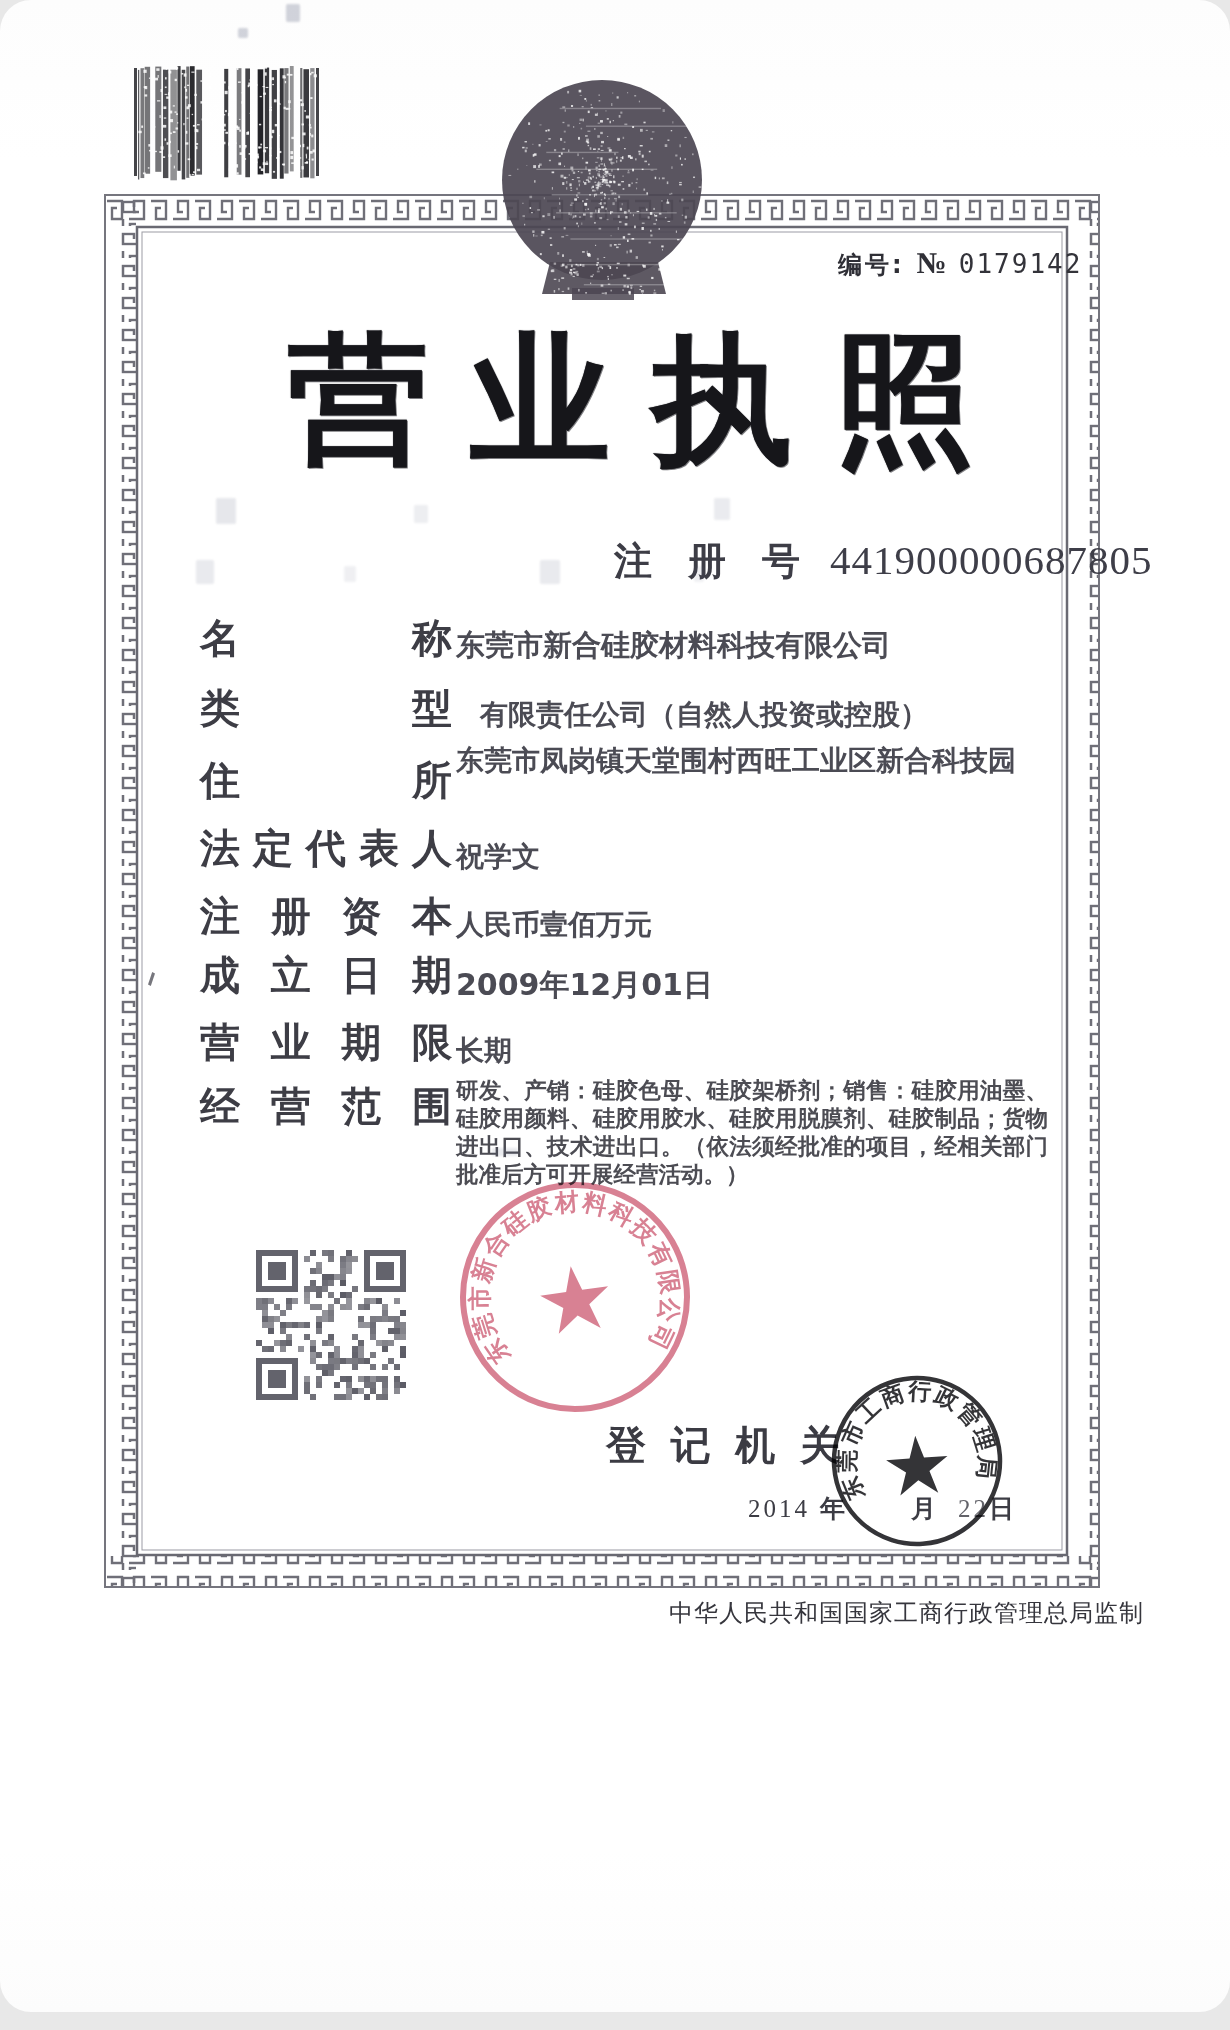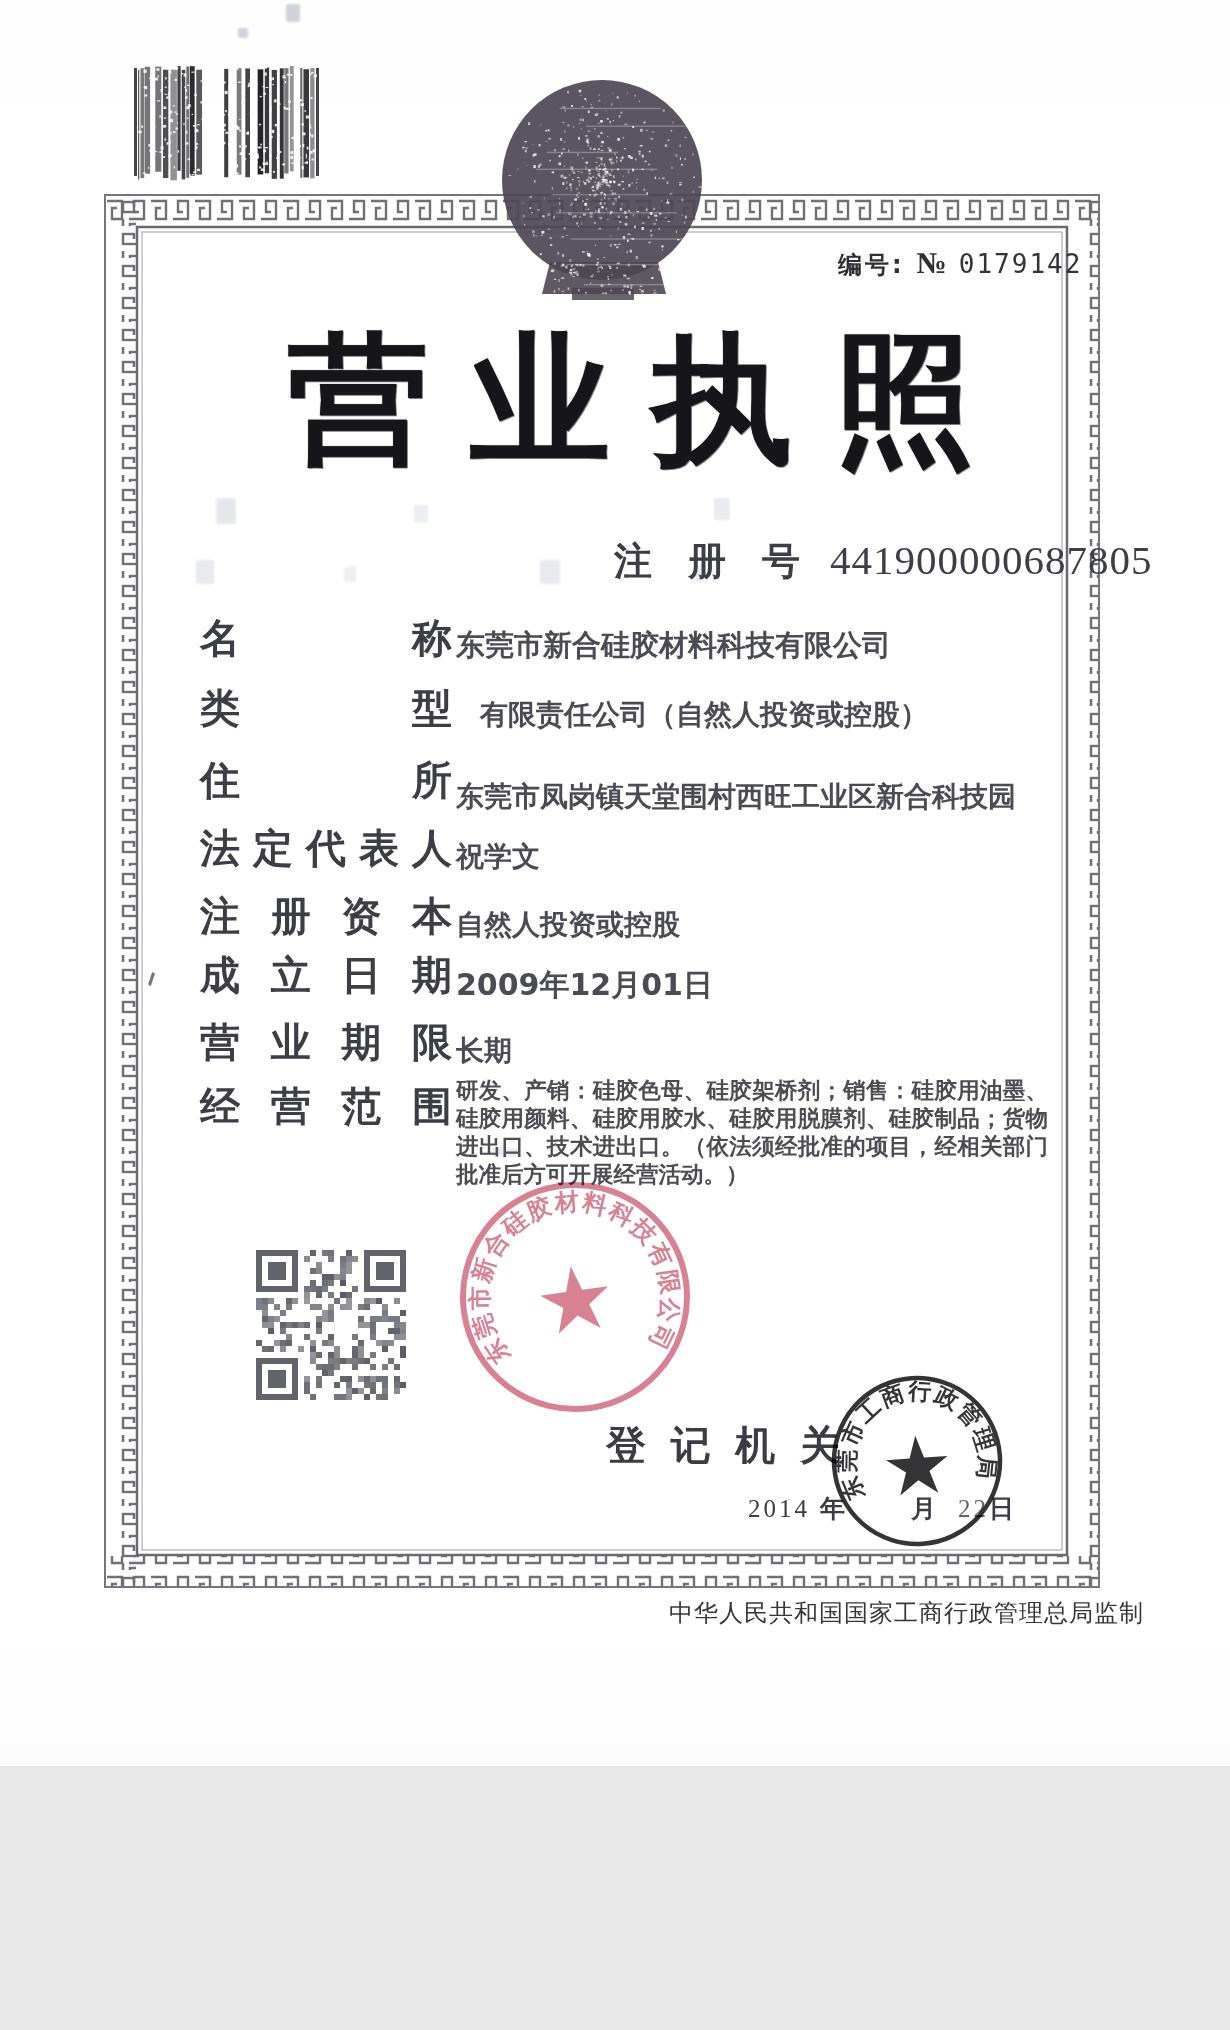--- a/index.html
+++ b/index.html
@@ -1,20 +1,21 @@
 <!DOCTYPE html>
 <html><head>
 <meta charset="utf-8">
 <style>
   html,body{margin:0;padding:0;background:#e8e8e8;}
   .page{
-    position:relative;width:1230px;height:1766px;background:#ffffff;
+    position:relative;width:1230px;height:2012px;background:#ffffff;
     font-family:"DejaVu Sans","Liberation Sans",sans-serif;
     overflow:hidden;margin:0 auto;
     background:linear-gradient(180deg,#fdfdfd 0%,#ffffff 8%,#ffffff 92%,#fcfcfc 100%);
+    border-radius:31px;
   }
   .abs{position:absolute;}
   
   .serial{top:246px;left:838px;display:flex;align-items:baseline;gap:12px;color:#2f2f36;}
   .serial .lab{font-size:24px;font-weight:700;letter-spacing:3px;}
   .serial .no-sign{font-family:"Liberation Serif","DejaVu Serif",serif;font-size:30px;font-weight:700;}
   .serial .digits{font-family:"DejaVu Sans Mono","Liberation Mono",monospace;font-size:26px;color:#33333a;letter-spacing:2px;}
   
   .title{
     top:330px;left:288px;font-size:140px;font-weight:900;color:#1b1b1f;
@@ -904,38 +905,38 @@
   <div class="abs flabel spread" style="top:688px;">
       <span>类</span>
       <span>型</span>
     </div>
   <div class="abs fvalue" style="top:698px;margin-left:24px;">有限责任公司（自然人投资或控股）</div>
 
   <div class="abs flabel spread" style="top:760px;">
       <span>住</span>
       <span>所</span>
     </div>
-  <div class="abs fvalue" style="top:780px;">东莞市凤岗镇天堂围村西旺工业区新合科技园</div>
+  <div class="abs fvalue" style="top:744px;">东莞市凤岗镇天堂围村西旺工业区新合科技园</div>
 
   <div class="abs flabel spread" style="top:828px;">
       <span>法</span>
       <span>定</span>
       <span>代</span>
       <span>表</span>
       <span>人</span>
     </div>
   <div class="abs fvalue" style="top:840px;">祝学文</div>
 
   <div class="abs flabel spread" style="top:896px;">
       <span>注</span>
       <span>册</span>
       <span>资</span>
       <span>本</span>
     </div>
-  <div class="abs fvalue" style="top:908px;">自然人投资或控股</div>
+  <div class="abs fvalue" style="top:908px;">人民币壹佰万元</div>
 
   <div class="abs flabel spread" style="top:955px;">
       <span>成</span>
       <span>立</span>
       <span>日</span>
       <span>期</span>
     </div>
   <div class="abs fvalue" style="top:967px;font-size:30px;">2009年12月01日</div>
 
   <div class="abs flabel spread" style="top:1022px;">

